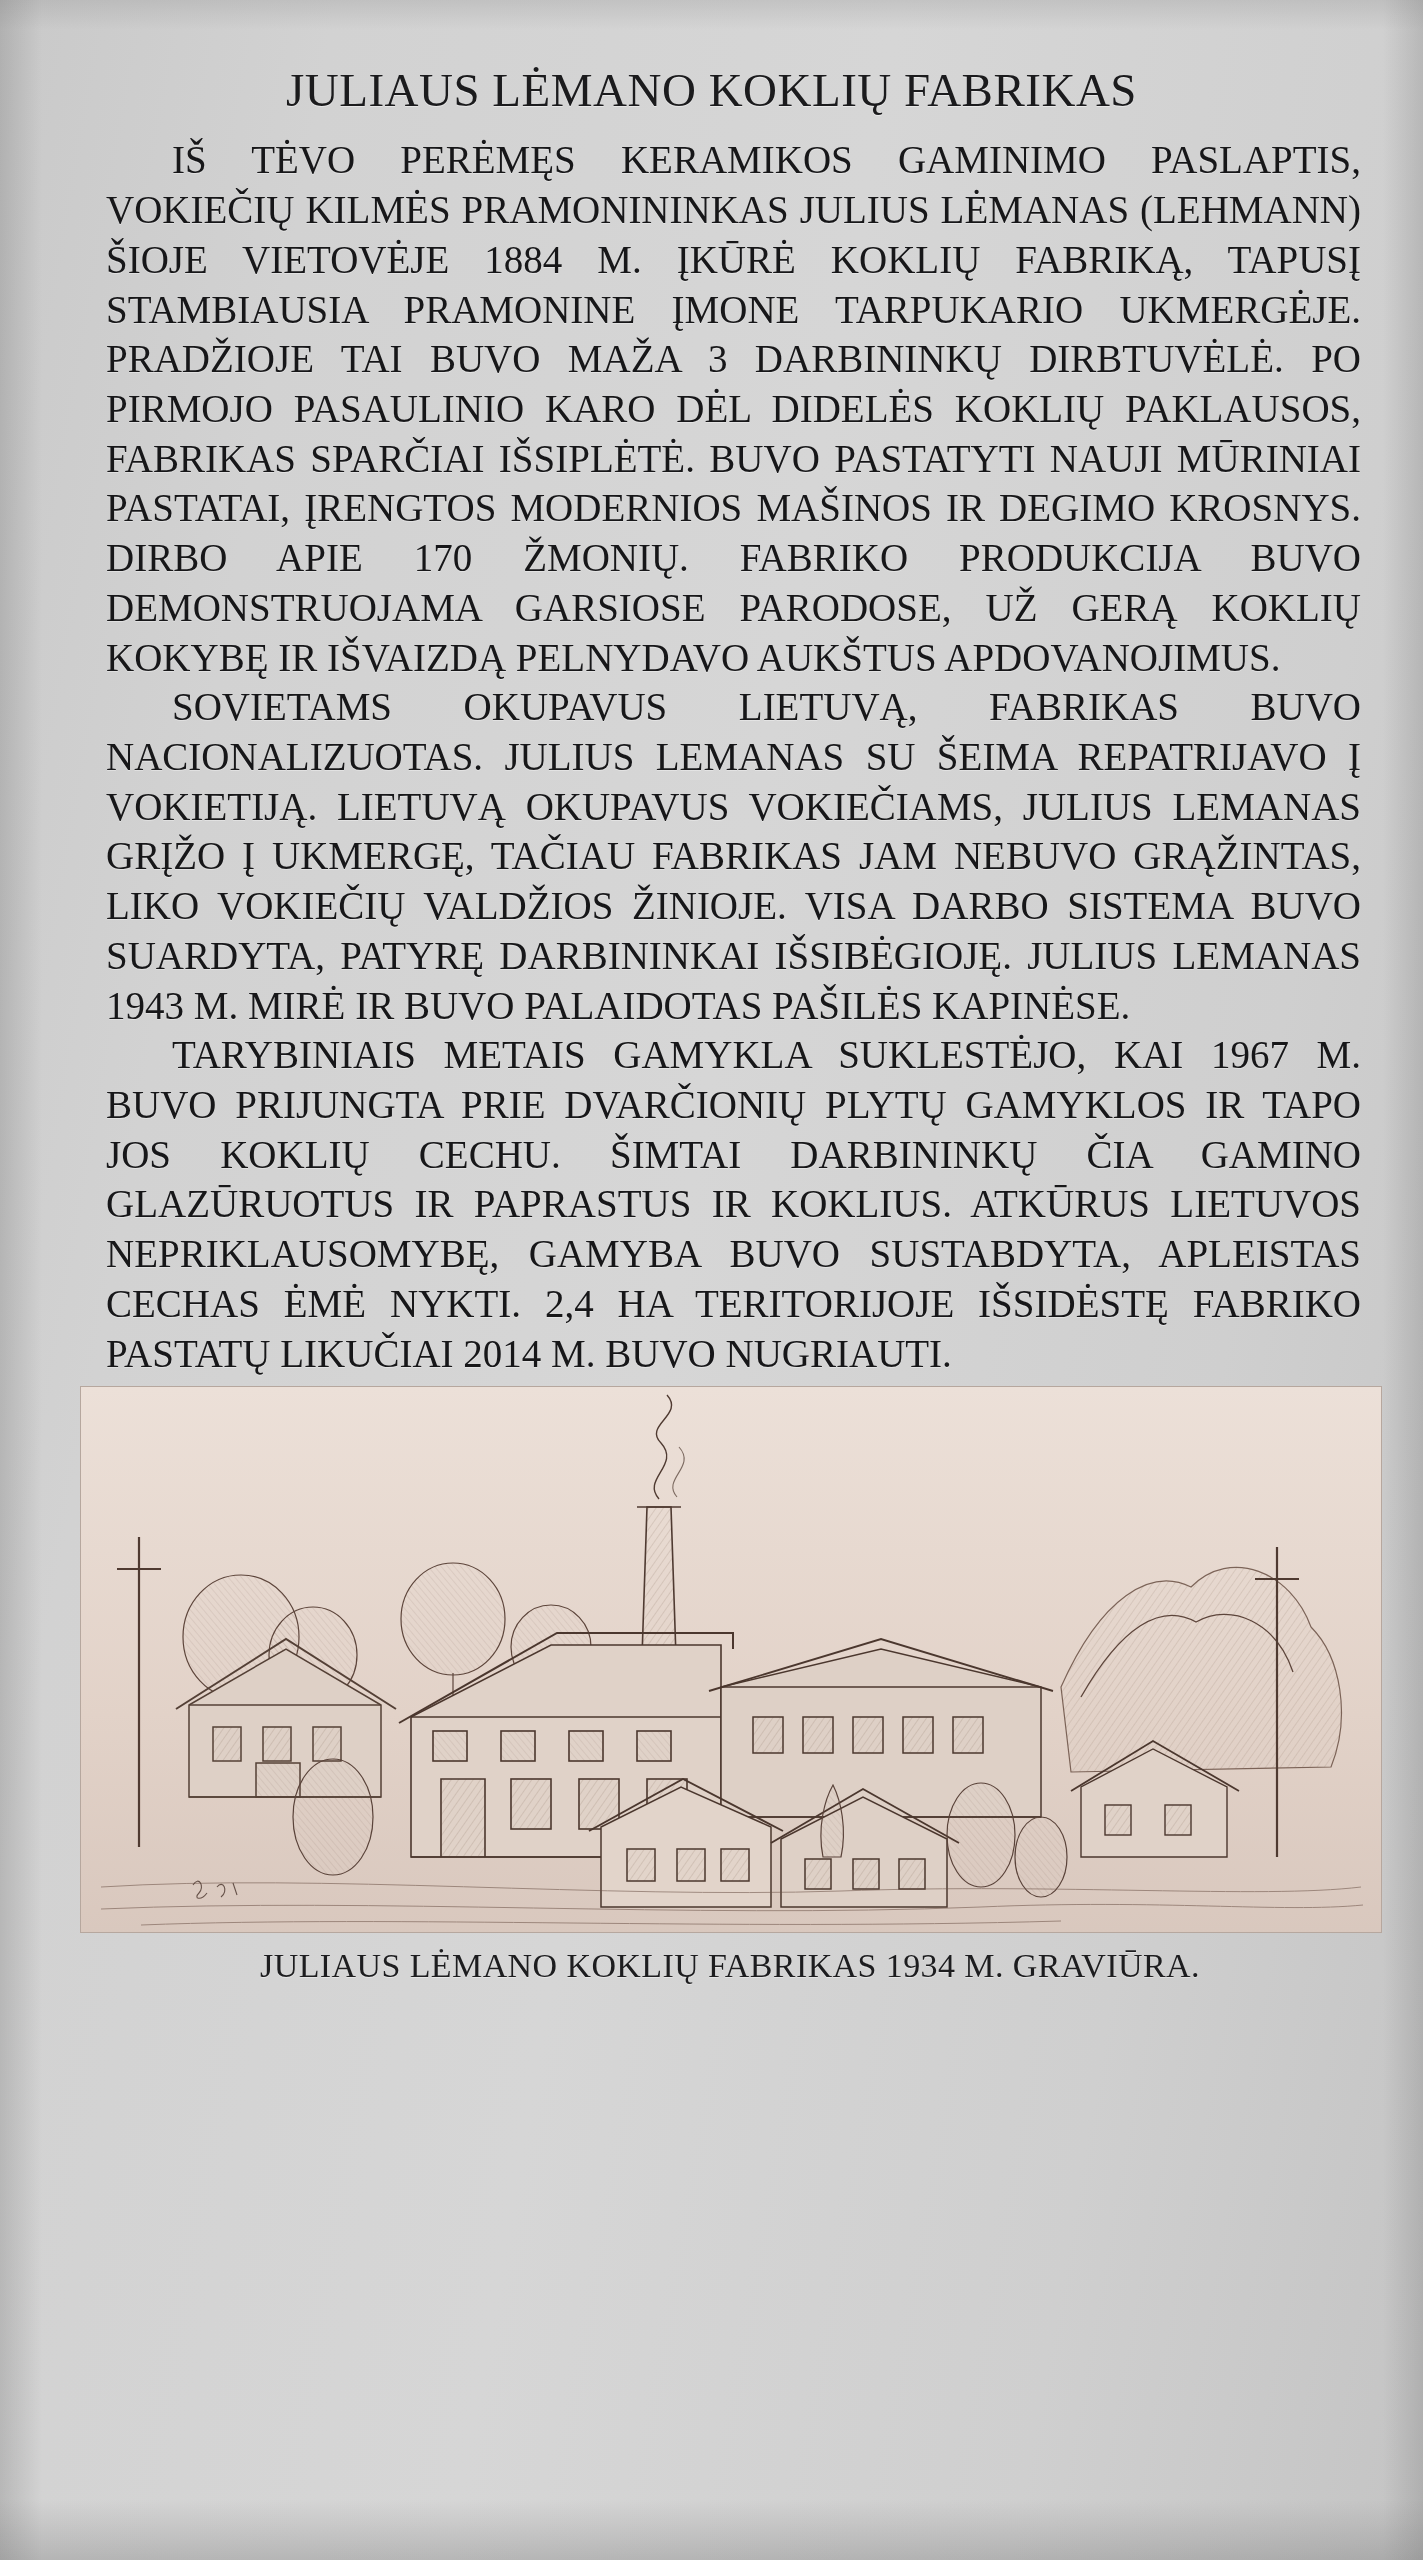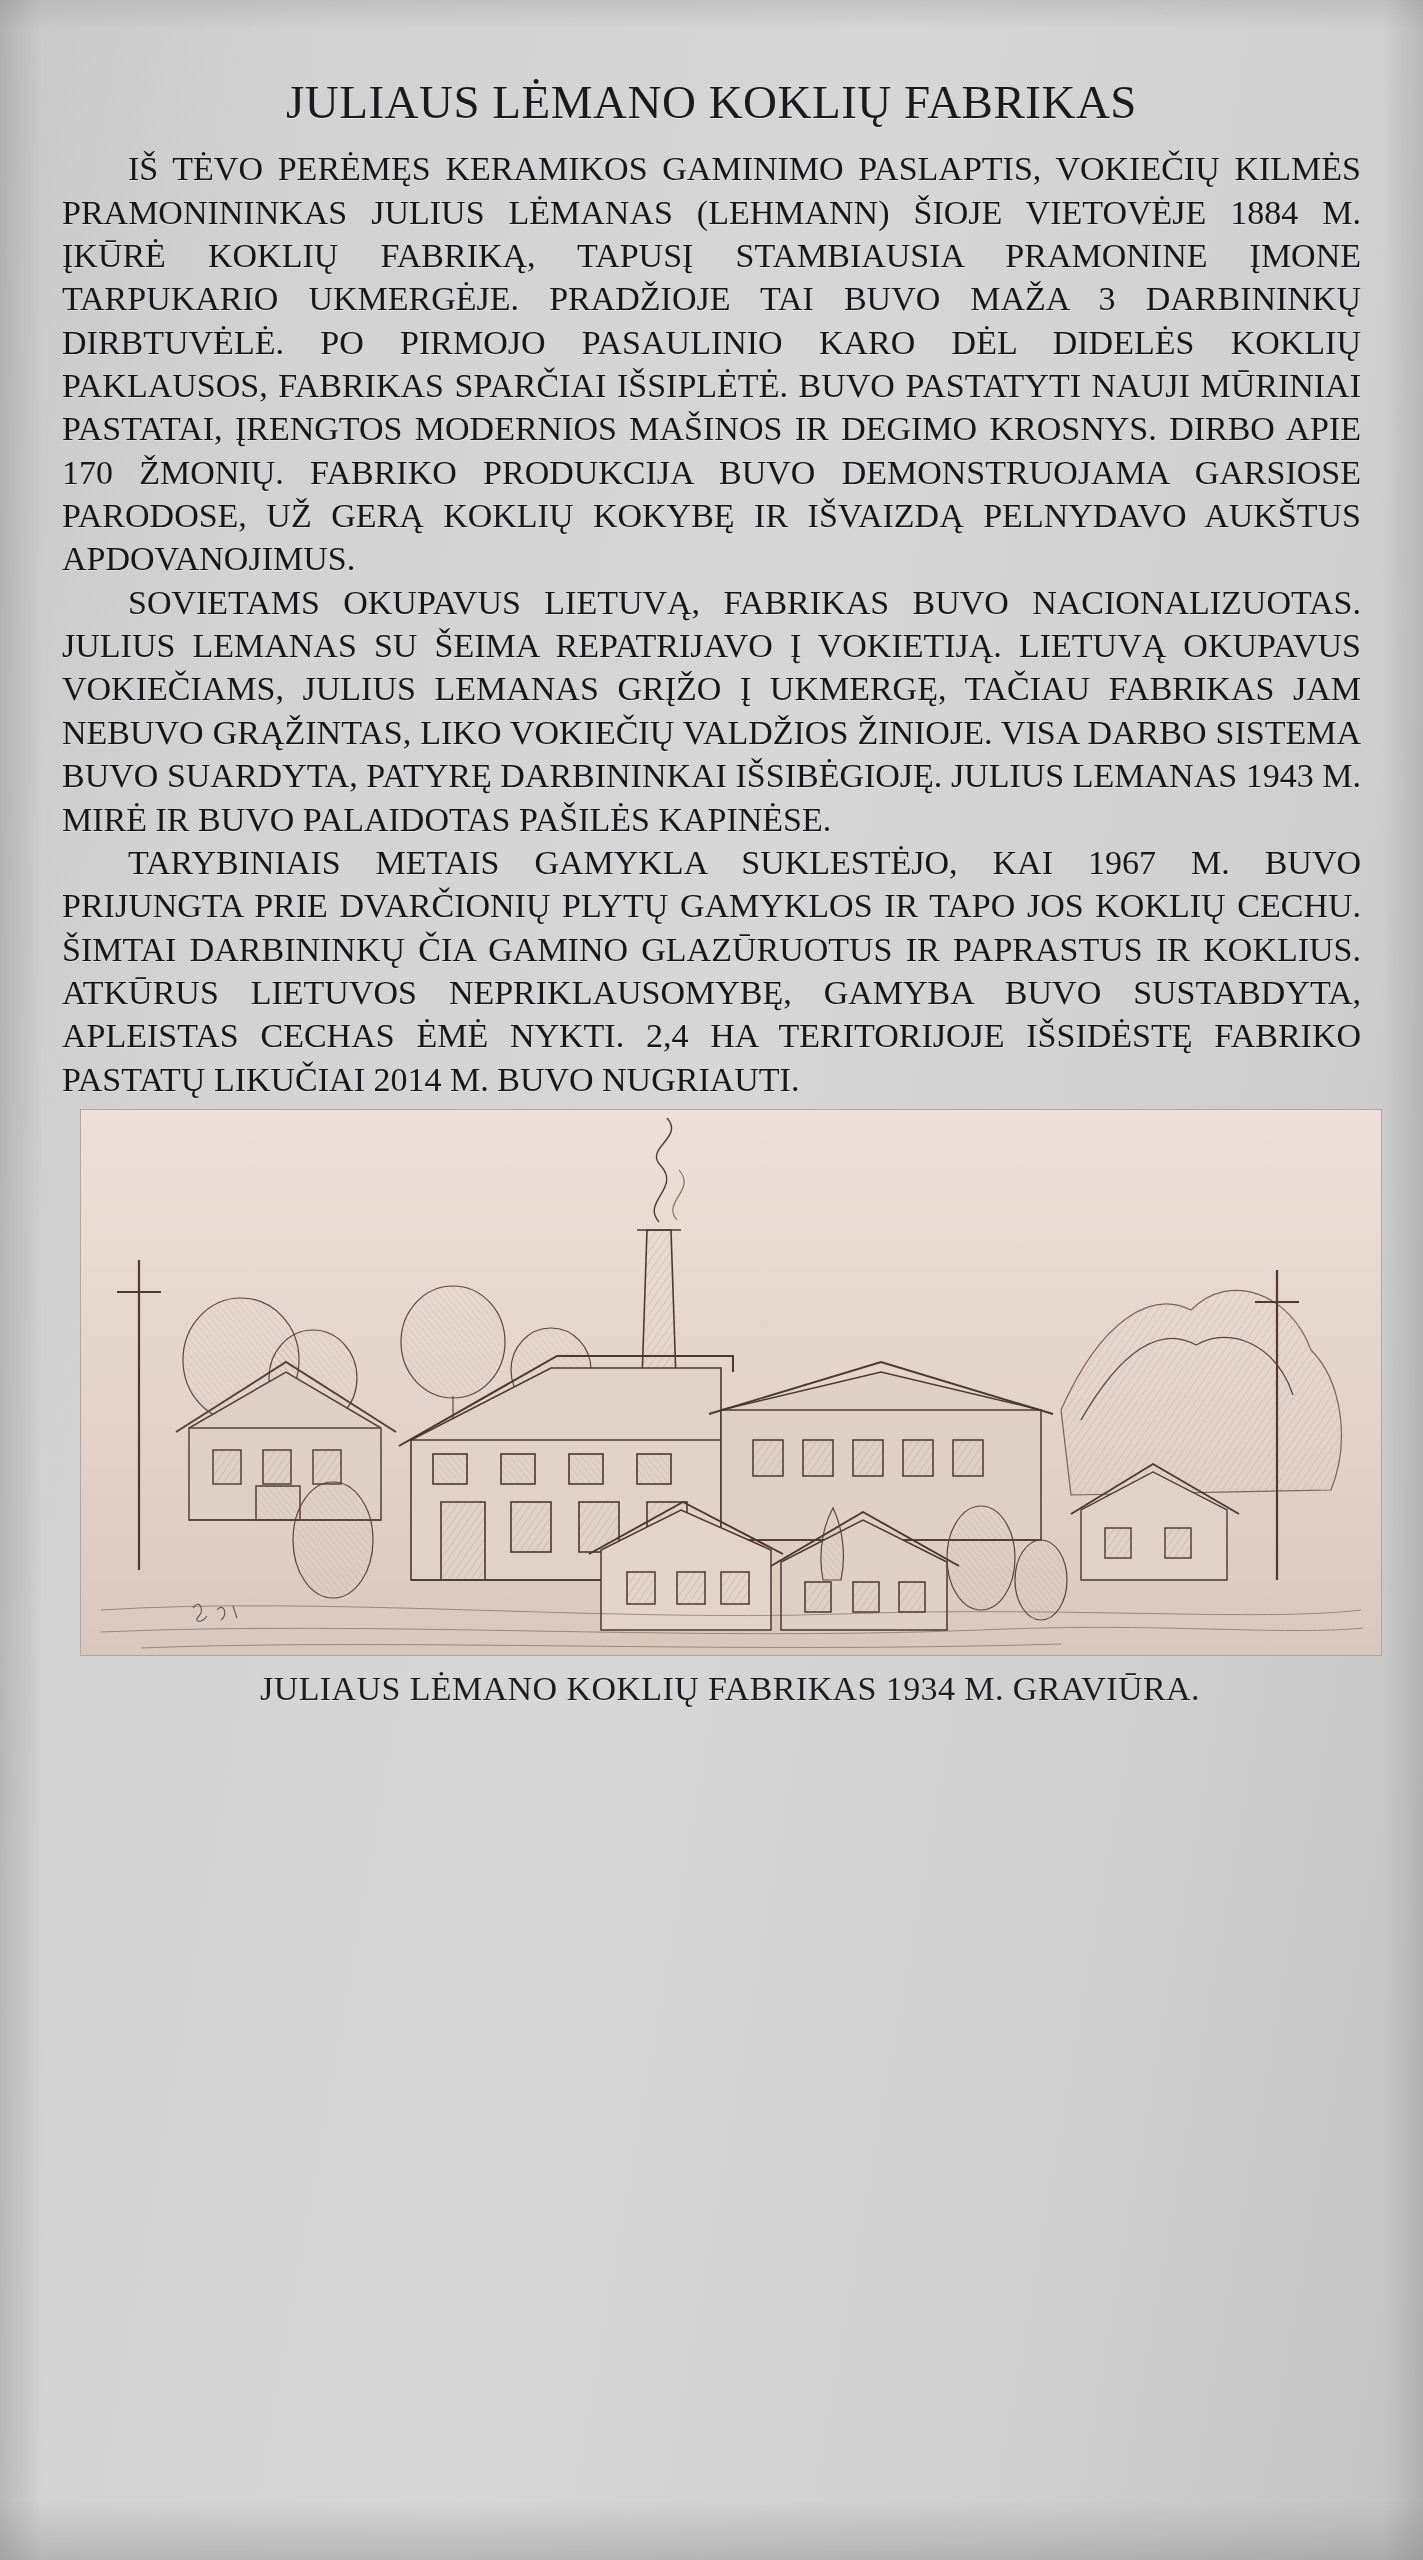--- a/index.html
+++ b/index.html
@@ -31,40 +31,41 @@
     pointer-events: none;
     background:
       linear-gradient(to right, rgba(120,120,120,0.30) 0px, rgba(120,120,120,0.0) 42px),
       linear-gradient(to left, rgba(120,120,120,0.28) 0px, rgba(120,120,120,0.0) 40px),
       linear-gradient(to bottom, rgba(130,130,130,0.22) 0px, rgba(130,130,130,0) 30px),
       linear-gradient(to top, rgba(110,110,110,0.30) 0px, rgba(110,110,110,0) 60px);
   }
   .content {
     position: relative;
     z-index: 2;
-    padding: 16px 62px;
+    padding: 4px 62px;
   }
   h1#title {
     margin: 0;
     padding: 62px 0 20px 0;
     text-align: center;
     font-weight: 400;
     font-size: 47px;
     letter-spacing: 0.5px;
     line-height: 1.05;
     color: #1b1b1d;
     text-shadow: 0 1px 0 rgba(255,255,255,0.45);
   }
   .body-text {
-    font-size: 34px;
+    font-size: 39px;
     line-height: 1.275;
     text-align: justify;
     text-justify: inter-word;
     color: #171719;
     text-shadow: 0 1px 0 rgba(255,255,255,0.35);
+    margin-left: 44px;
   }
   .body-text p {
     margin: 0;
     text-indent: 66px;
   }
   
   .figure {
     position: relative;
     margin: 8px 0 0 18px;
     width: 1300px;

